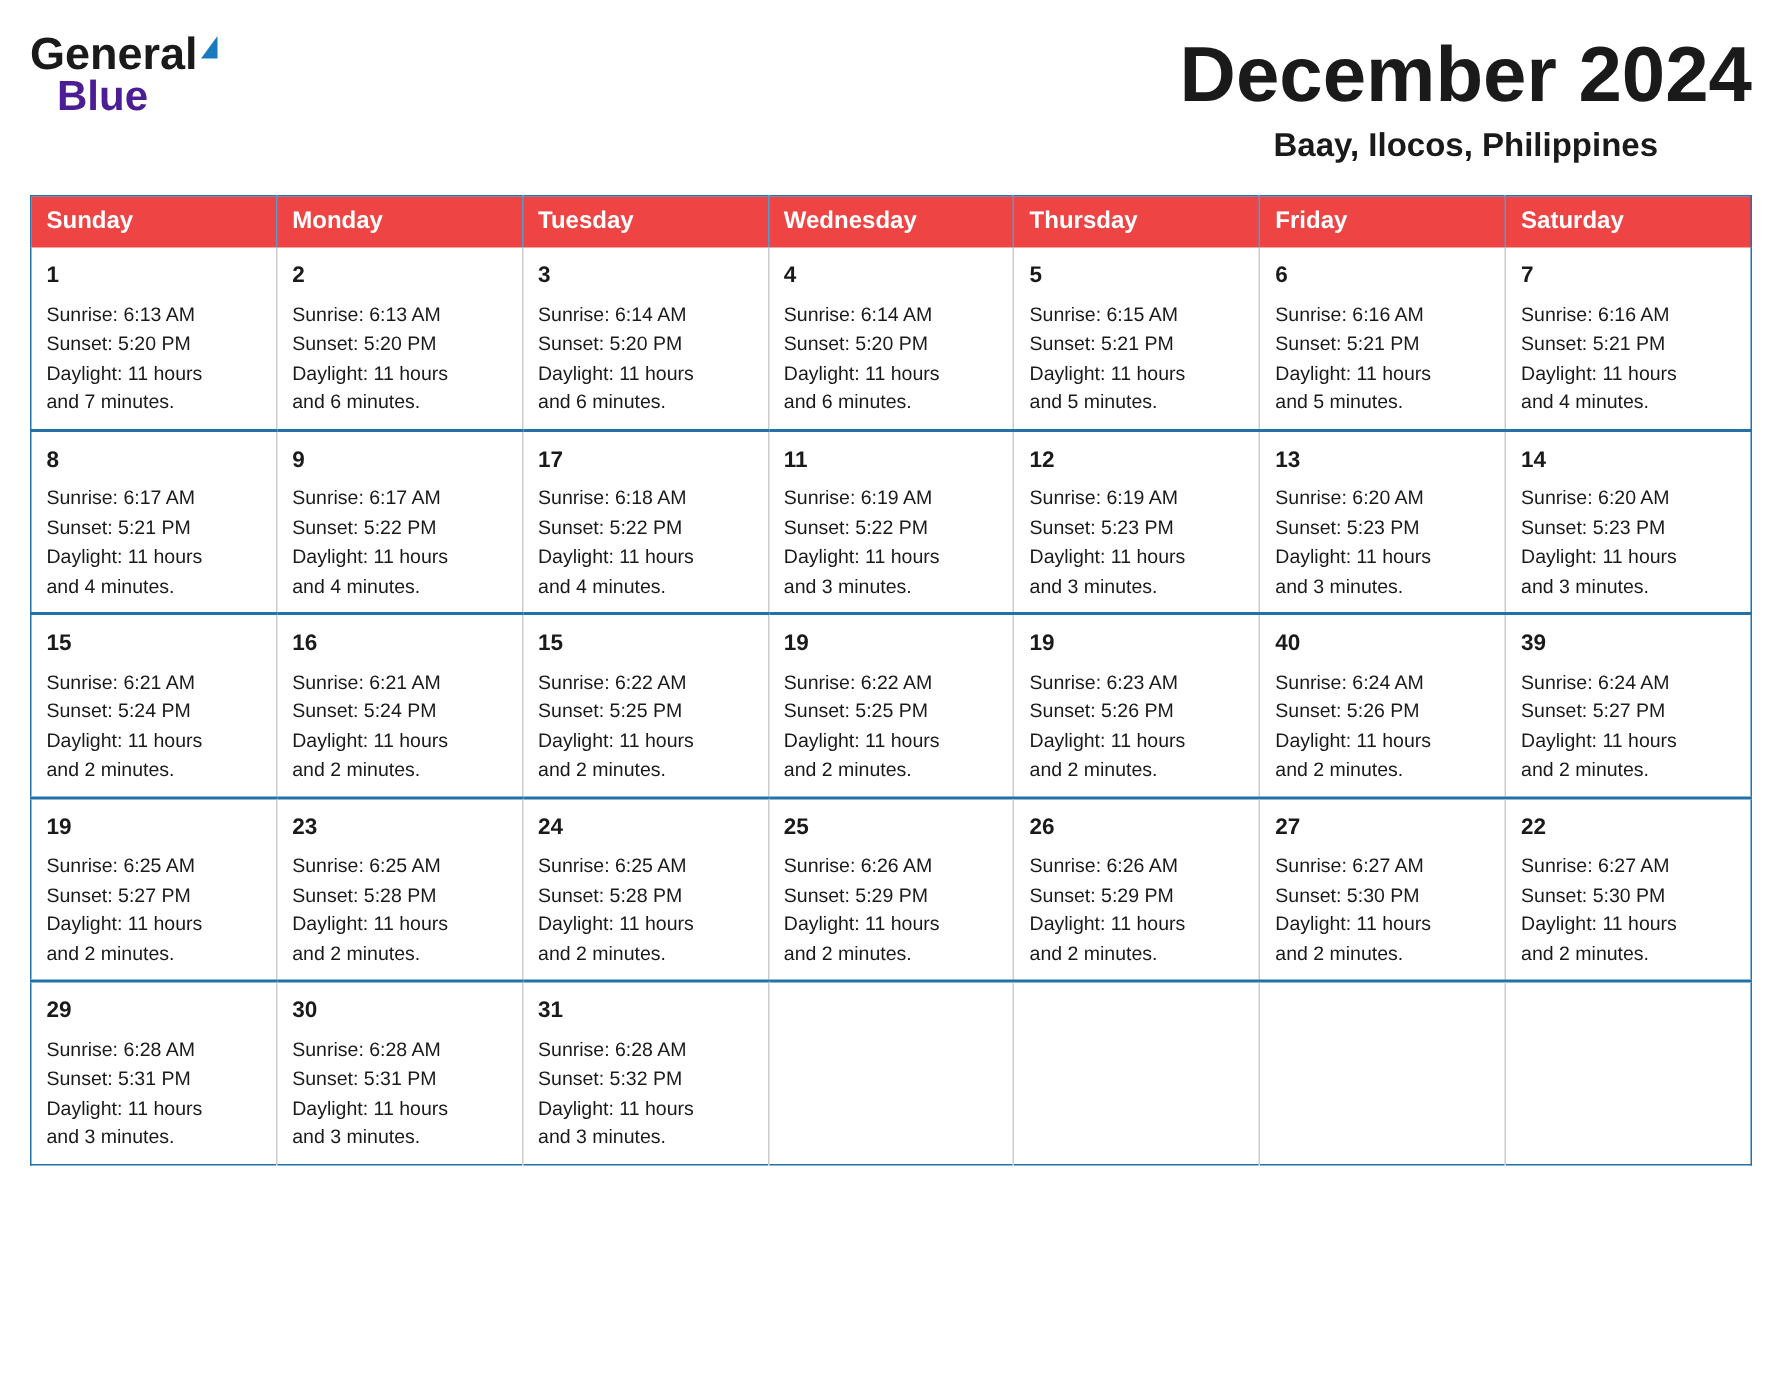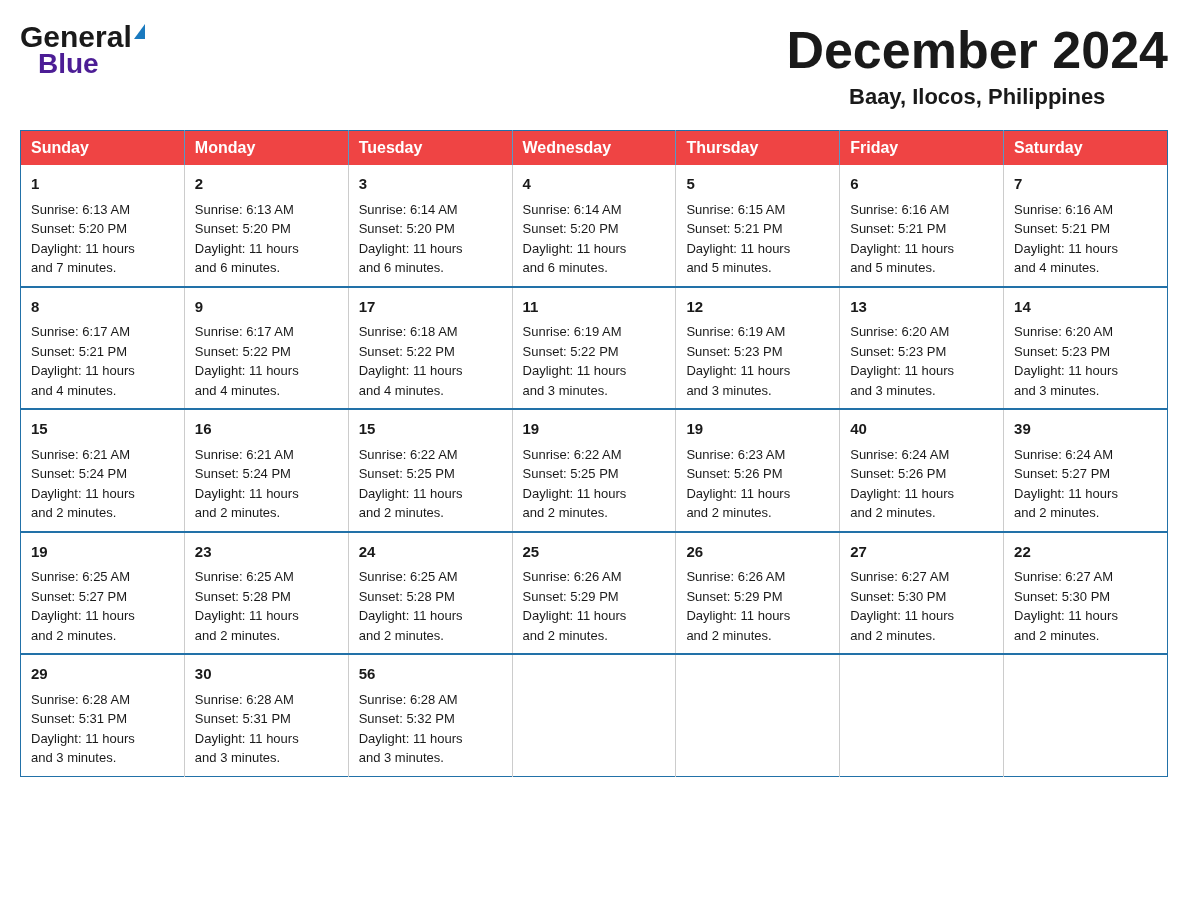--- a/index.html
+++ b/index.html
@@ -322,21 +322,21 @@
         <span>and 3 minutes.</span>
       </td>
         <td>
         <span class="day-num">30</span>
         <span>Sunrise: 6:28 AM</span><br>
         <span>Sunset: 5:31 PM</span><br>
         <span>Daylight: 11 hours</span><br>
         <span>and 3 minutes.</span>
       </td>
         <td>
-        <span class="day-num">56</span>
+        <span class="day-num">31</span>
         <span>Sunrise: 6:28 AM</span><br>
         <span>Sunset: 5:32 PM</span><br>
         <span>Daylight: 11 hours</span><br>
         <span>and 3 minutes.</span>
       </td>
         <td class="cell-empty"></td>
         <td class="cell-empty"></td>
         <td class="cell-empty"></td>
         <td class="cell-empty"></td>
       </tr>

